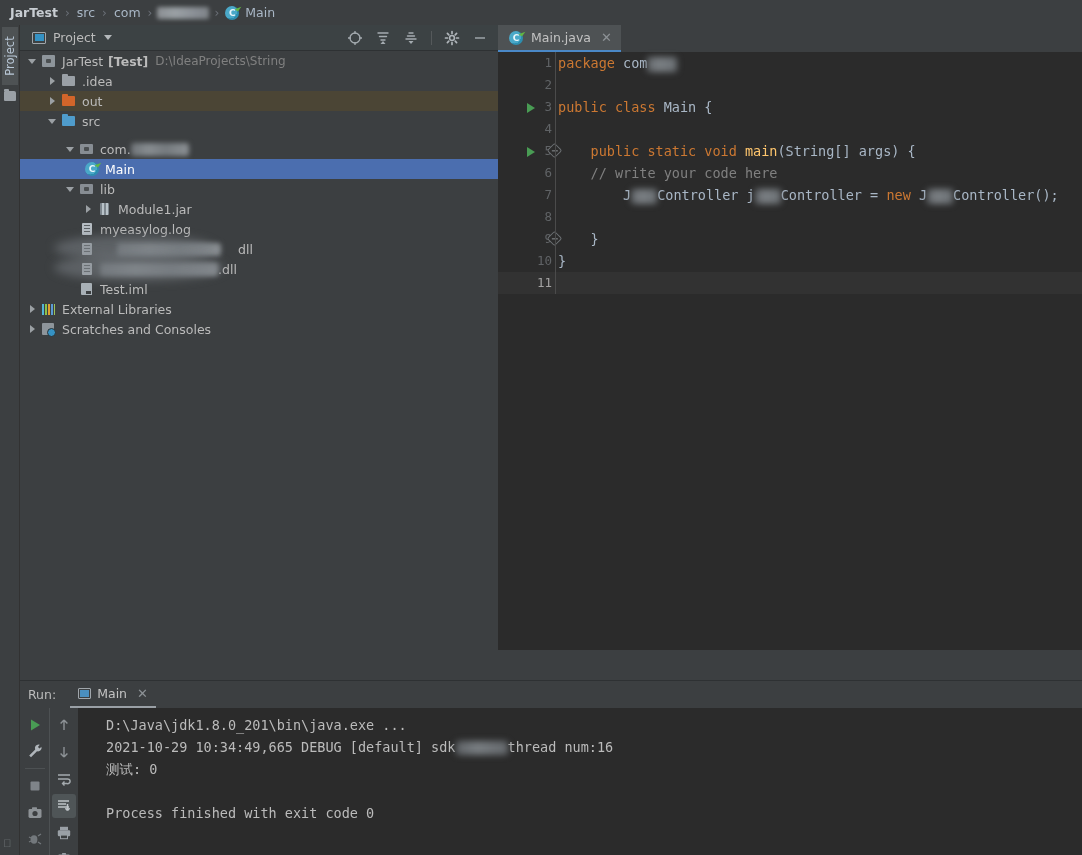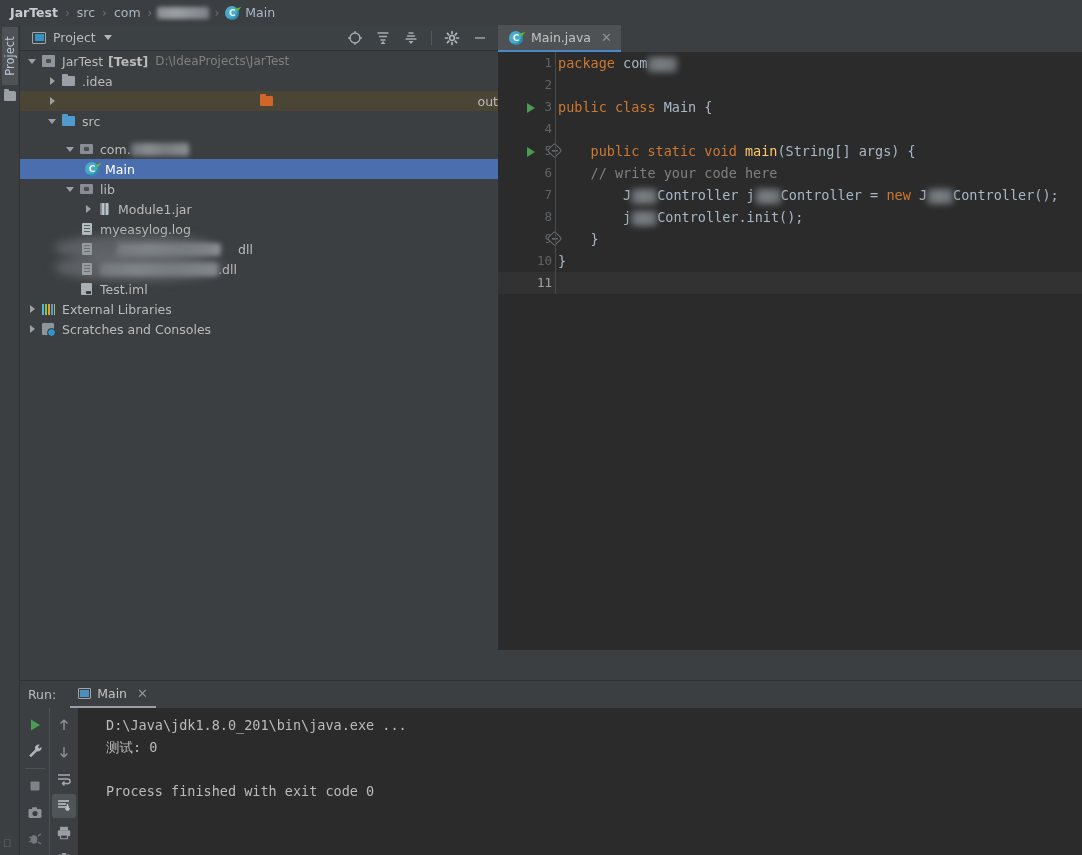--- a/index.html
+++ b/index.html
@@ -97,21 +97,21 @@
 
   
   #tree {
     position: absolute; left: 0; top: 26px; right: 0; bottom: 0;
     overflow: hidden;
   }
   .row {
     position: relative; height: 20px; display: flex; align-items: center;
     white-space: nowrap; font-size: 12.5px; color: #bbbbbb;
   }
-  .row.excluded { background: #4b4535; justify-content: space-between; }
+  .row.excluded { background: #4b4535; }
   .row.selected { background: #4b6eaf; color: #ffffff; }
   .arrow {
     width: 9px; height: 9px; margin-right: 4px; position: relative; flex: none;
   }
   .arrow.right:after, .arrow.down:after {
     content: ''; position: absolute; border-style: solid;
   }
   .arrow.right:after {
     left: 2px; top: 0px;
     border-width: 4.5px 0 4.5px 5px;
@@ -413,21 +413,21 @@
 
     <div id="tree">
 
       <div class="row" style="padding-left:8px;">
         <span class="arrow down"></span>
         <span class="tree-icon">
             <span class="ic-module"></span>
           </span>
         <span class="lbl">JarTest</span>
         <span class="lbl bold" style="margin-left:5px;">[Test]</span>
-        <span class="sub">D:\IdeaProjects\JarTest</span>
+        <span class="sub">D:\IdeaProjects\String</span>
       </div>
 
       <div class="row" style="padding-left:28px;">
         <span class="arrow right"></span>
         <span class="tree-icon">
             <span class="ic-folder gray"></span>
           </span>
         <span class="lbl">.idea</span>
       </div>
 
@@ -590,21 +590,20 @@
 
       <div class="cline">
         <span class="gutter">7</span>
         <span class="gut-line"></span>
         <span class="code">        J<span class="blur-code" style="width:26px"></span>Controller j<span class="blur-code" style="width:26px"></span>Controller = <span class="kw">new </span>J<span class="blur-code" style="width:26px"></span>Controller();</span>
       </div>
 
       <div class="cline">
         <span class="gutter">8</span>
         <span class="gut-line"></span>
-        <span class="code">        j<span class="blur-code" style="width:26px"></span>Controller.init();</span>
       </div>
 
       <div class="cline">
         <span class="gutter">9</span>
         <span class="gut-fold"></span>
         <span class="gut-line"></span>
         <span class="code">    }</span>
       </div>
 
       <div class="cline">
@@ -707,19 +706,20 @@
               <path d="M3.4 4.5h9.2l-.9 9.2a1 1 0 01-1 .9H5.3a1 1 0 01-1-.9z" fill="#9aa0a6"></path>
               <rect x="2.2" y="2.6" width="11.6" height="1.8" rx="0.8" fill="#9aa0a6"></rect>
               <rect x="6" y="1" width="4" height="1.8" rx="0.6" fill="#9aa0a6"></rect>
             </svg>
         </span>
       </div>
     </div>
 
     <div id="console">
       <div class="oline"><span class="cmd">D:\Java\jdk1.8.0_201\bin\java.exe ...</span></div>
+      <div class="oline"><span>2021-10-29 10:34:49,665 DEBUG [default] sdk</span><span class="blur-out"></span><span>thread num:16</span></div>
       <div class="oline">测试: 0</div>
       <div class="oline"></div>
       <div class="oline">Process finished with exit code 0</div>
     </div>
   </div>
 
 </div>
 
 </body></html>

